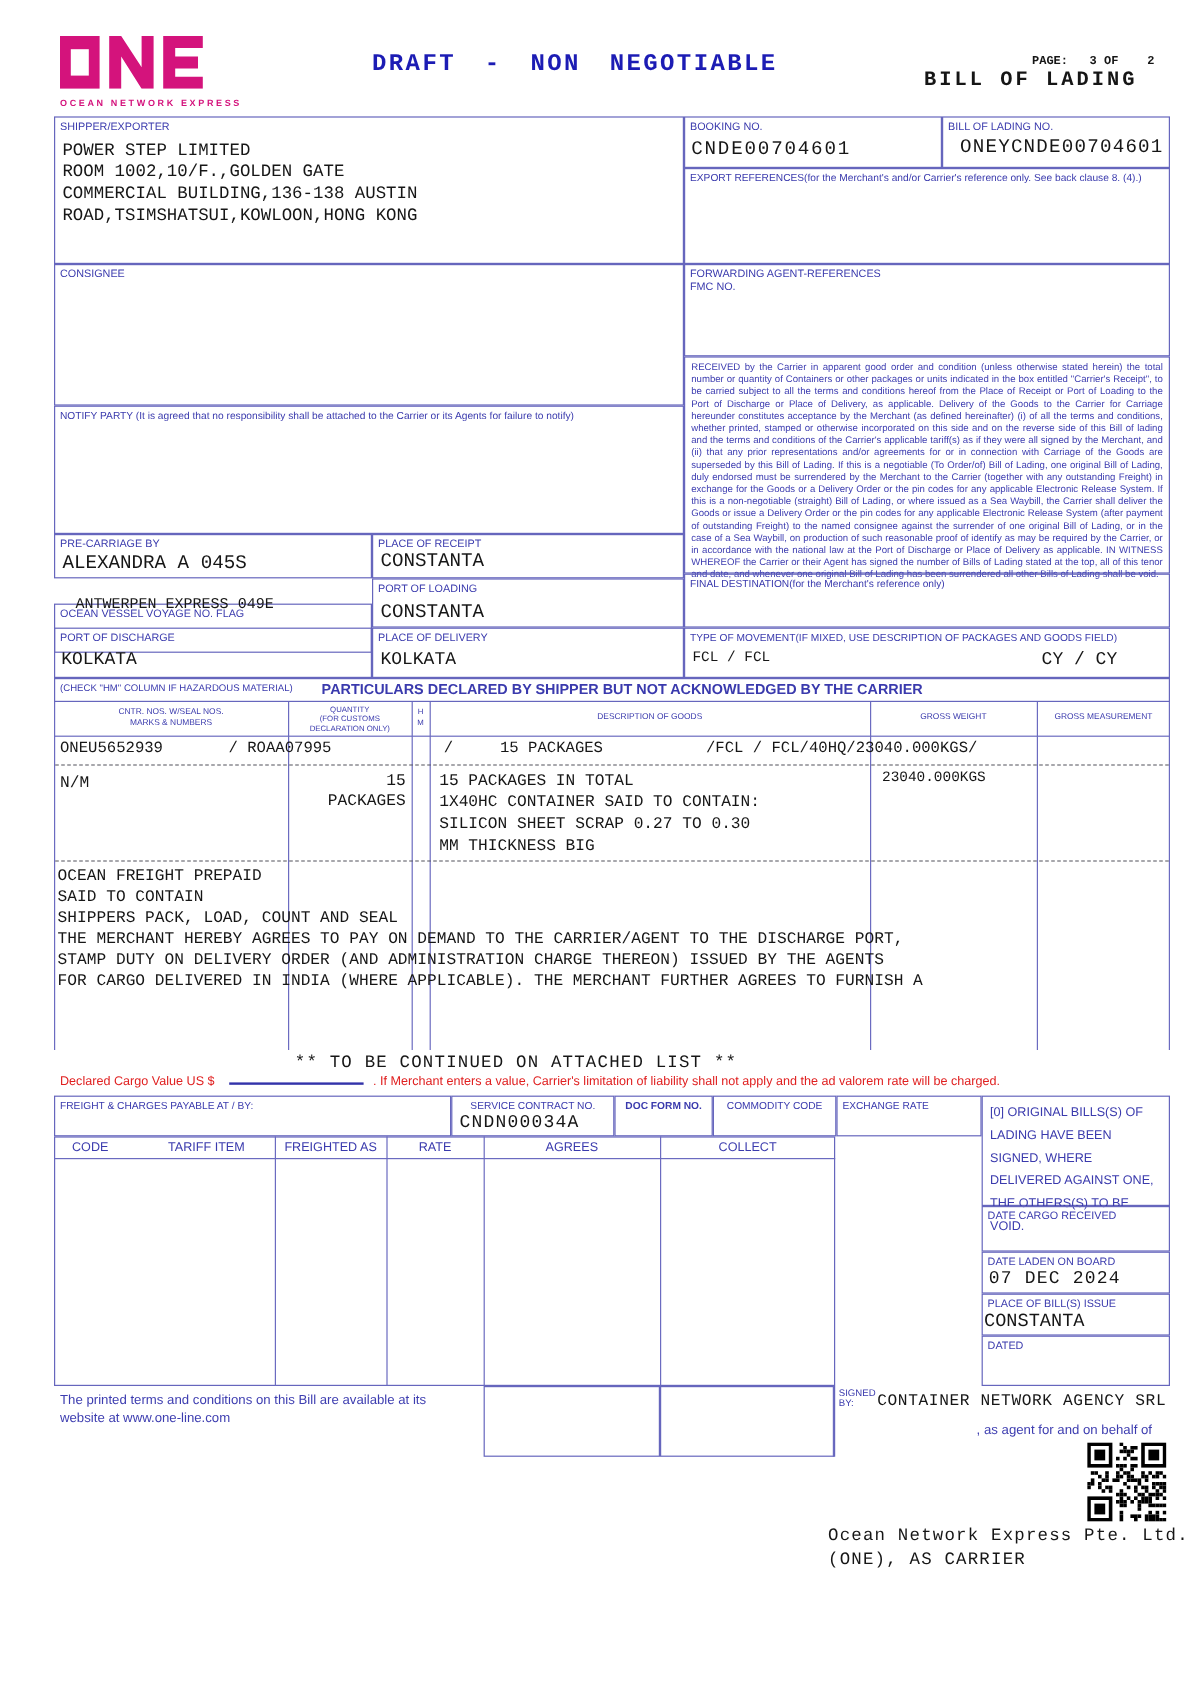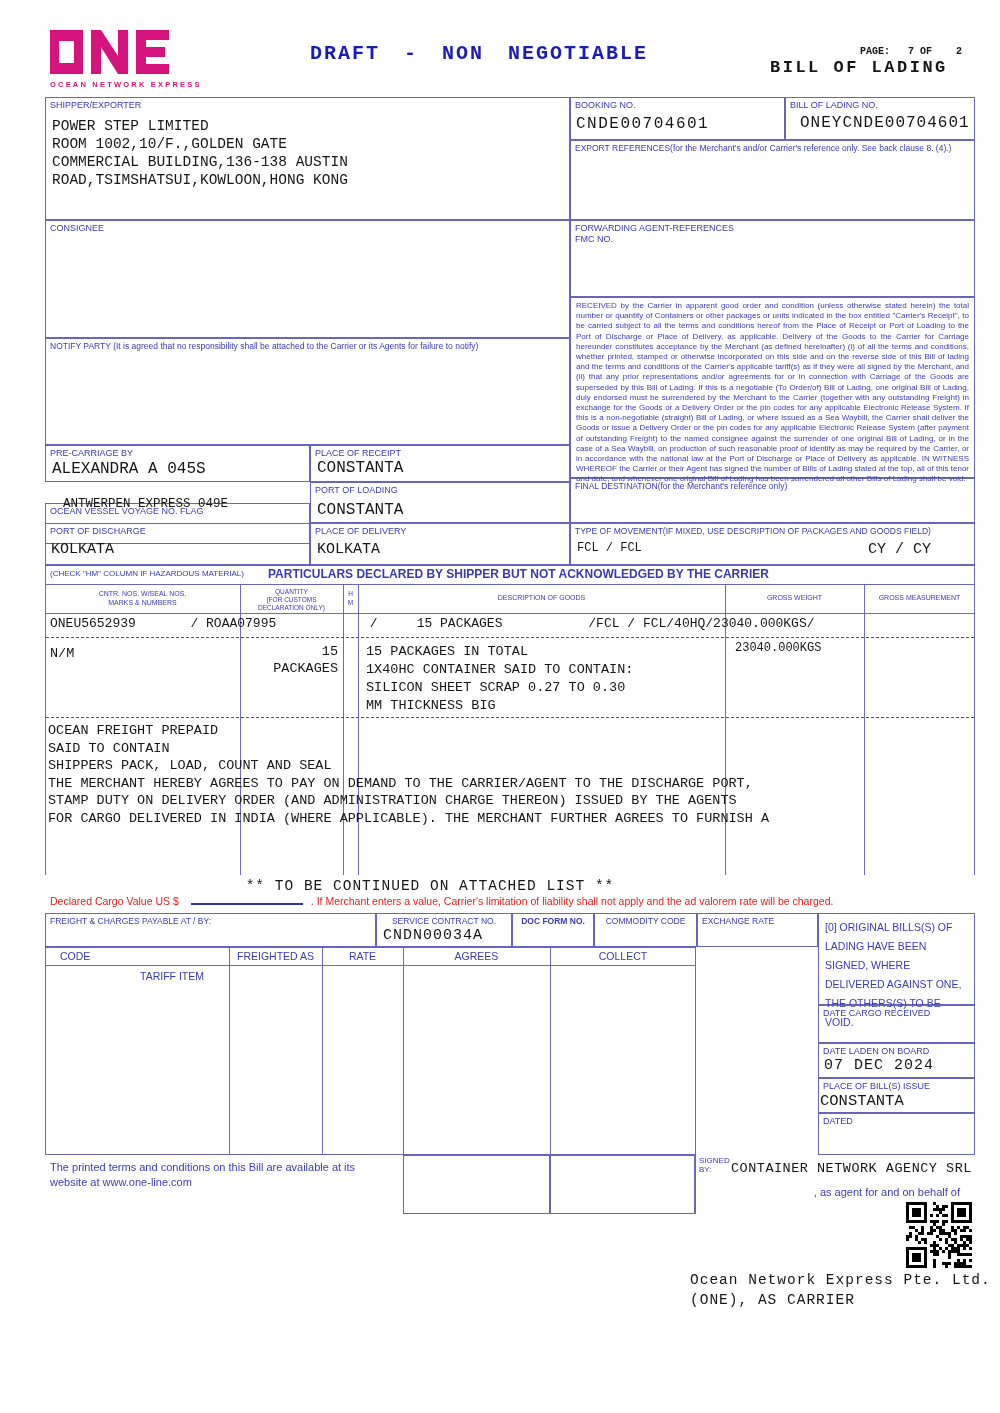--- a/index.html
+++ b/index.html
@@ -34,21 +34,21 @@
     <svg width="120" height="44" viewBox="0 0 120 44">
       <rect x="0" y="0" width="33" height="44" fill="#d4137c"></rect>
       <rect x="9" y="11" width="15" height="22" fill="#ffffff"></rect>
       <path d="M41 44 V0 h10 l17 26 V0 h10 v44 h-10 L51 17 v27 z" fill="#d4137c"></path>
       <path d="M86 0 h33 v10 h-23 v7 h19 v10 h-19 v7 h23 v10 h-33 z" fill="#d4137c"></path>
     </svg>
     <div class="brand" style="font-size:7.5px;font-weight:bold;letter-spacing:2.2px;margin-top:2px;">OCEAN NETWORK EXPRESS</div>
   </div>
 
   <div style="position:absolute;left:860px;top:46px;font-family:'Liberation Mono',monospace;
-              font-weight:bold;font-size:10px;color:#161616;white-space:pre;">PAGE:   7 OF    2</div>
+              font-weight:bold;font-size:10px;color:#161616;white-space:pre;">PAGE:   3 OF    2</div>
 
   <div style="position:absolute;left:770px;top:58px;font-family:'Liberation Mono',monospace;
               font-weight:bold;font-size:17px;color:#161616;letter-spacing:2.5px;">BILL OF LADING</div>
 
   <div class="box" style="left:45px;top:97px;width:525px;height:123px;">
     <div class="lbl">SHIPPER/EXPORTER</div>
   </div>
   <div class="val" style="left:52px;top:117px;font-size:14.5px;line-height:18px;">POWER STEP LIMITED
 ROOM 1002,10/F.,GOLDEN GATE
 COMMERCIAL BUILDING,136-138 AUSTIN
@@ -192,21 +192,21 @@
   </div>
 
   <div class="box" style="left:45px;top:947px;width:651px;height:208px;"></div>
   <div class="hline" style="left:45px;top:965px;width:651px;"></div>
   <div class="vline" style="left:229px;top:947px;height:208px;"></div>
   <div class="vline" style="left:322px;top:947px;height:208px;"></div>
   <div class="vline" style="left:403px;top:947px;height:208px;"></div>
   <div class="vline" style="left:550px;top:947px;height:208px;"></div>
 
   <div style="position:absolute;left:60px;top:950px;font-size:10.5px;color:#3a3aad;">CODE</div>
-  <div style="position:absolute;left:140px;top:950px;font-size:10.5px;color:#3a3aad;margin-top:20px;">TARIFF ITEM</div>
+  <div style="position:absolute;left:140px;top:950px;font-size:10.5px;color:#3a3aad;">TARIFF ITEM</div>
   <div style="position:absolute;left:229px;top:950px;width:93px;text-align:center;font-size:10.5px;color:#3a3aad;">FREIGHTED AS</div>
   <div style="position:absolute;left:322px;top:950px;width:81px;text-align:center;font-size:10.5px;color:#3a3aad;">RATE</div>
   <div style="position:absolute;left:403px;top:950px;width:147px;text-align:center;font-size:10.5px;color:#3a3aad;">AGREES</div>
   <div style="position:absolute;left:550px;top:950px;width:146px;text-align:center;font-size:10.5px;color:#3a3aad;">COLLECT</div>
 
   <div class="box" style="left:818px;top:913px;width:157px;height:92px;">
     <div style="font-size:10.5px;line-height:19px;color:#3a3aad;padding:4px 6px;">[0] ORIGINAL BILLS(S) OF LADING HAVE BEEN SIGNED, WHERE DELIVERED AGAINST ONE, THE OTHERS(S) TO BE VOID.</div>
   </div>
   <div class="box" style="left:818px;top:1005px;width:157px;height:38px;">
     <div class="lbl">DATE CARGO RECEIVED</div>

